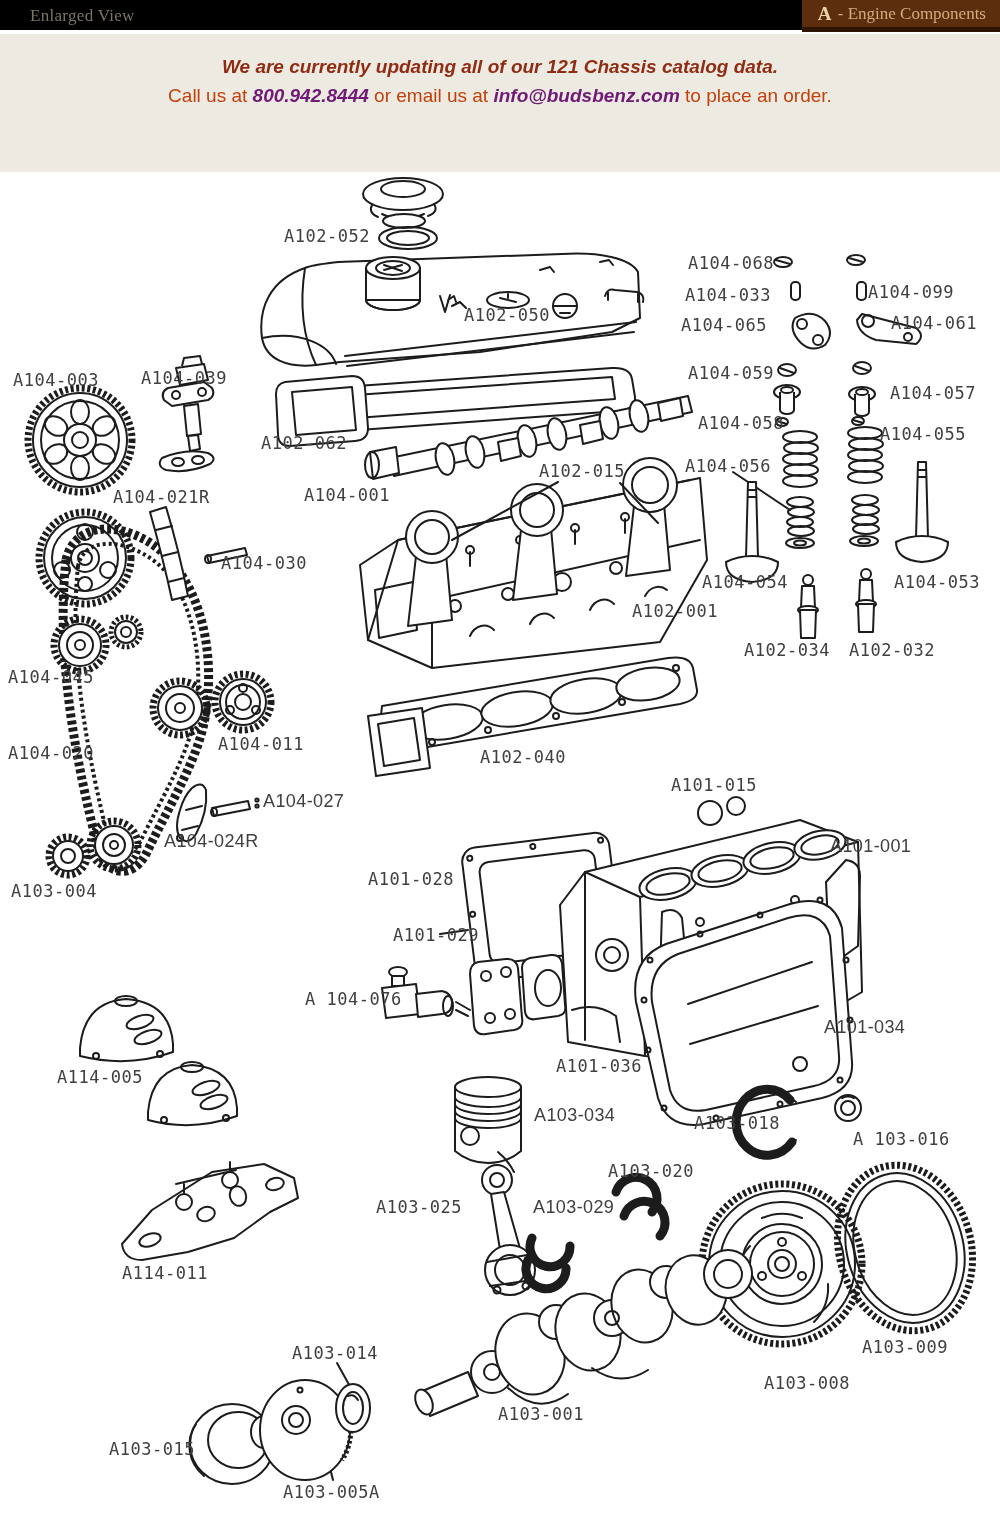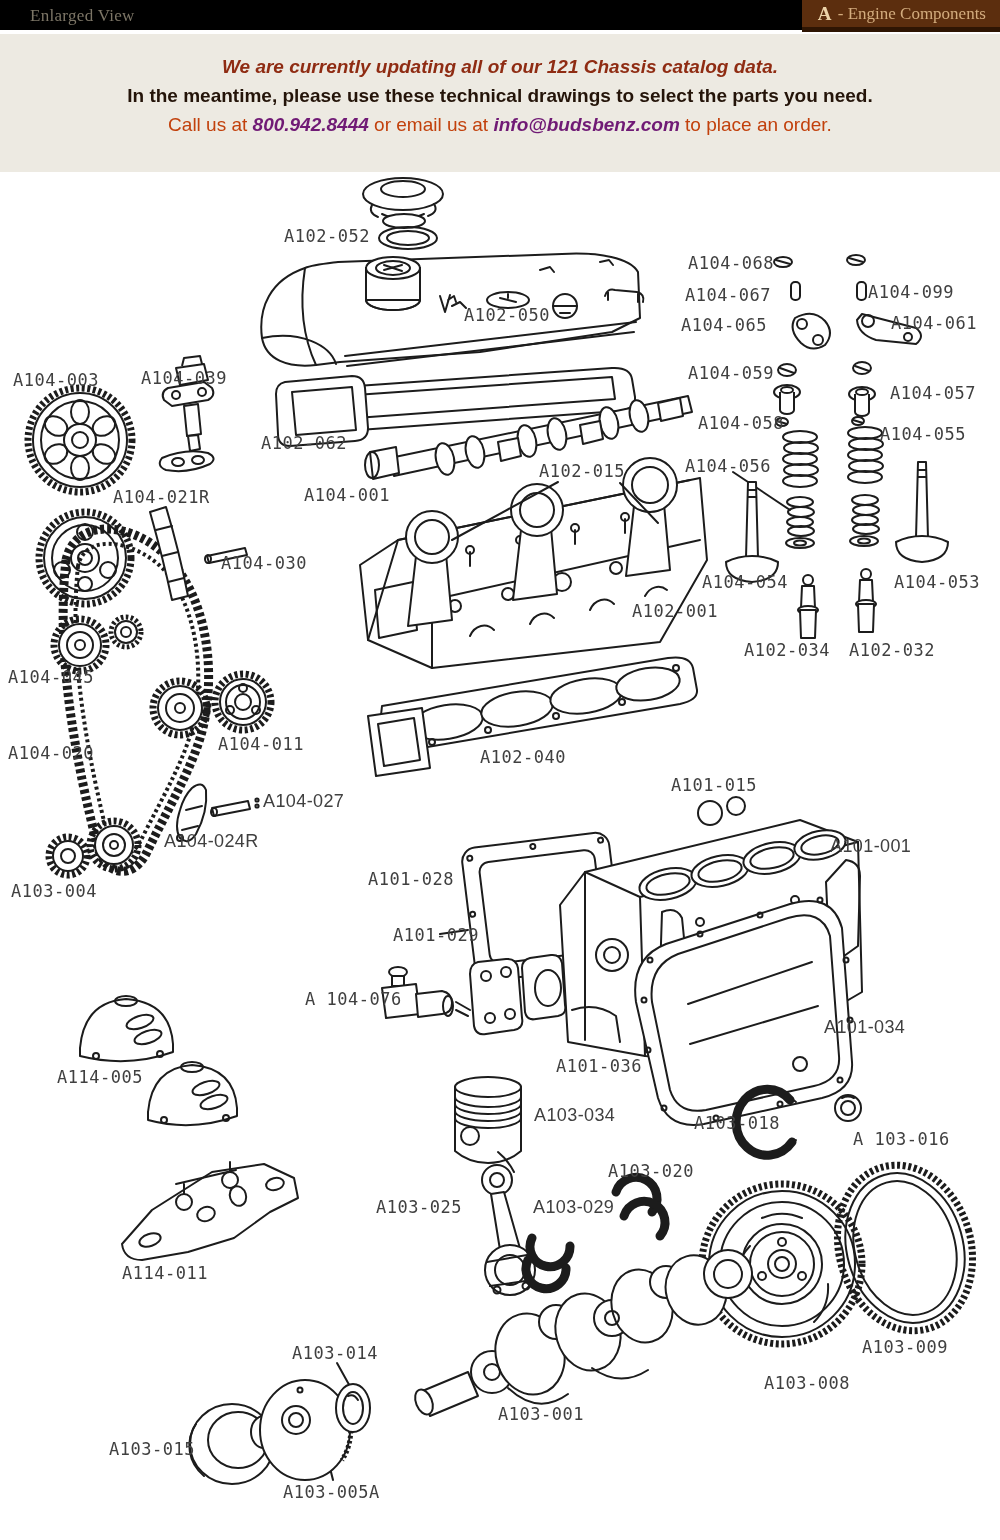--- a/index.html
+++ b/index.html
@@ -522,21 +522,21 @@
         <ellipse class="wf" cx="353" cy="1408" rx="17" ry="24"></ellipse>
         <ellipse class="ln" cx="353" cy="1408" rx="10" ry="16"></ellipse>
         <path class="ln" d="M348,1396 a10,16 0 0,1 10,4"></path>
       </g>
     </svg>
 
     <div>
         <span class="plabel" style="left: 284px; top: 228px;">A102-052</span>
         <span class="plabel" style="left: 464px; top: 307px;">A102-050</span>
         <span class="plabel" style="left: 688px; top: 255px;">A104-068</span>
-        <span class="plabel" style="left: 685px; top: 287px;">A104-067</span>
+        <span class="plabel" style="left: 685px; top: 287px;">A104-033</span>
         <span class="plabel" style="left: 681px; top: 317px;">A104-065</span>
         <span class="plabel" style="left: 868px; top: 284px;">A104-099</span>
         <span class="plabel" style="left: 891px; top: 315px;">A104-061</span>
         <span class="plabel" style="left: 141px; top: 345px; margin-top: 25px;">A104-039</span>
         <span class="plabel" style="left: 13px; top: 372px;">A104-003</span>
         <span class="plabel" style="left: 688px; top: 365px;">A104-059</span>
         <span class="plabel" style="left: 890px; top: 385px;">A104-057</span>
         <span class="plabel" style="left: 698px; top: 415px;">A104-058</span>
         <span class="plabel" style="left: 880px; top: 426px;">A104-055</span>
         <span class="plabel" style="left: 261px; top: 435px;">A102-062</span>
@@ -581,17 +581,16 @@
       </div>
   </div>
 
   <div class="topbar">
     <span class="topbar-title">Enlarged View</span>
     <div class="section-tag"><b>A</b><span> - </span><span>Engine Components</span></div>
   </div>
 
   <div class="banner">
     <div class="banner-line1">We are currently updating all of our 121 Chassis catalog data.</div>
-    <div class="banner-line2">In the meantime, please use these technical drawings to select the parts you need.</div>
     <div class="banner-line3"><span class="seg-muted">Call us at </span><span class="seg-strong">800.942.8444</span><span class="seg-muted"> or email us at </span><span class="seg-strong">info@budsbenz.com</span><span class="seg-muted"> to place an order.</span></div>
   </div>
 
 </div>
 
 </body></html>

